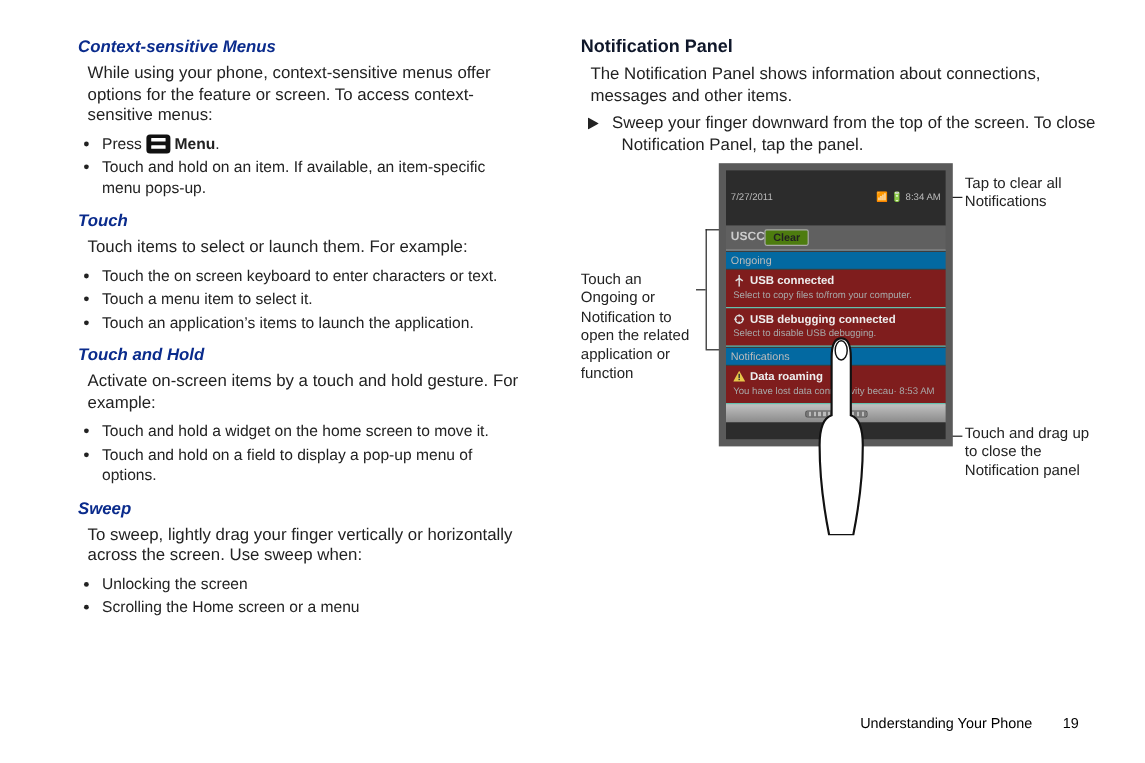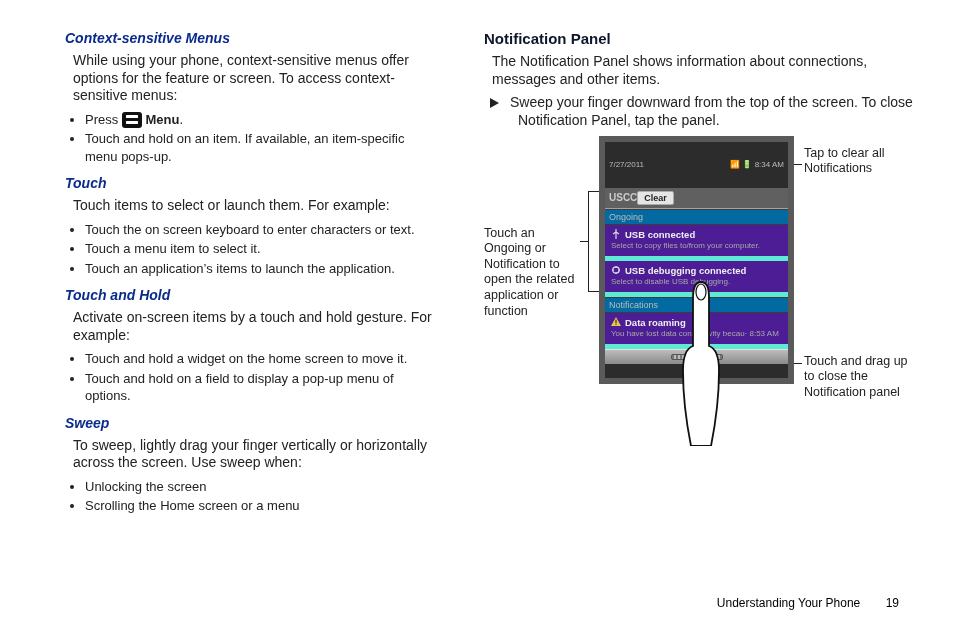--- a/index.html
+++ b/index.html
@@ -105,40 +105,40 @@
   .panel-header {
     display: flex;
     align-items: center;
     justify-content: flex-start;
     background: #606060;
     padding: 3px 4px;
     border-bottom: 1px solid #a3a3a3;
   }
   .carrier { color: #ccc; font-size: 10px; font-weight: bold; }
   .clear-btn {
-    background: #e5e5e5;
+    background: #4d7c0f;
     color: #222;
     border: 1px solid #aaa;
     border-radius: 2px;
     padding: 1px 6px;
     font-size: 9px;
     font-weight: bold;
   }
   .section-label {
     background: #0369a1;
     color: #bbb;
     padding: 2px 4px;
     font-size: 9px;
     border-top: 1px solid #3d3d3d;
     border-bottom: 1px solid #3d3d3d;
   }
   .notif {
-    background: #4c1d95;
+    background: #7f1d1d;
     padding: 4px 6px 6px 6px;
-    border-bottom: 5px solid #5eead4;
+    border-bottom: 1px solid #5eead4;
   }
   .notif .title {
     color: #eee;
     font-size: 9.5px;
     font-weight: bold;
     display: flex;
     align-items: center;
     gap: 4px;
   }
   .notif .sub {

